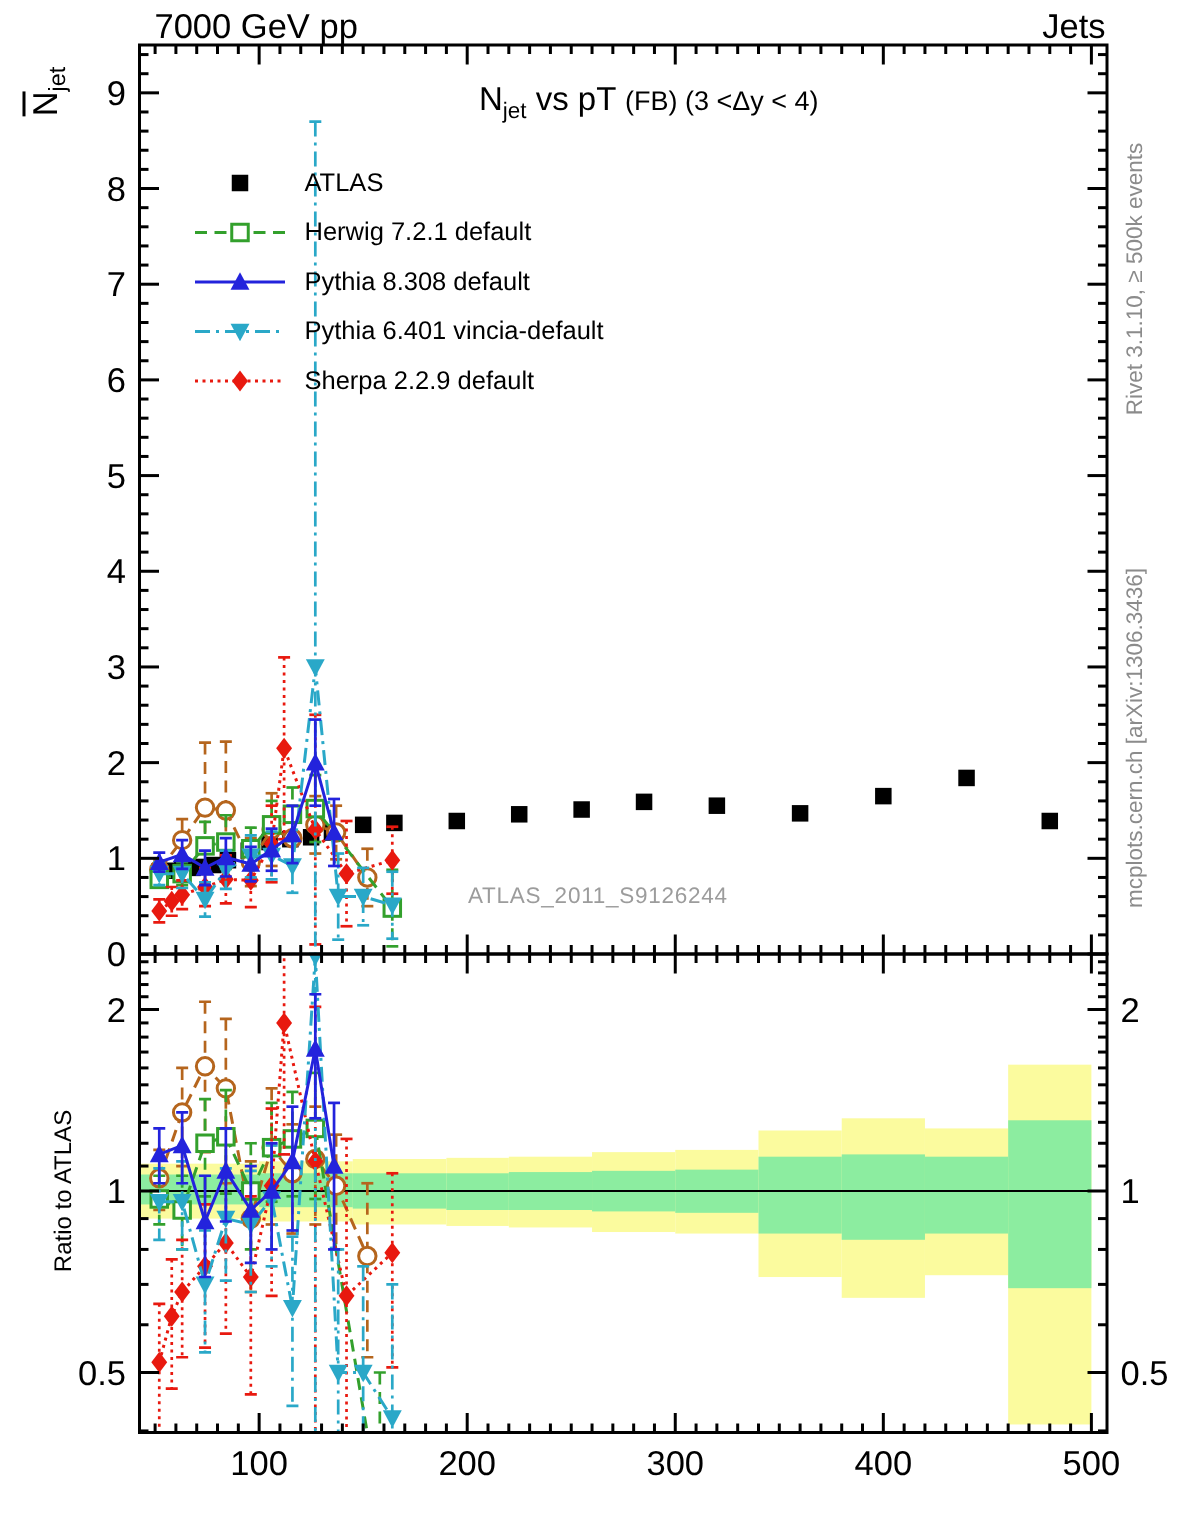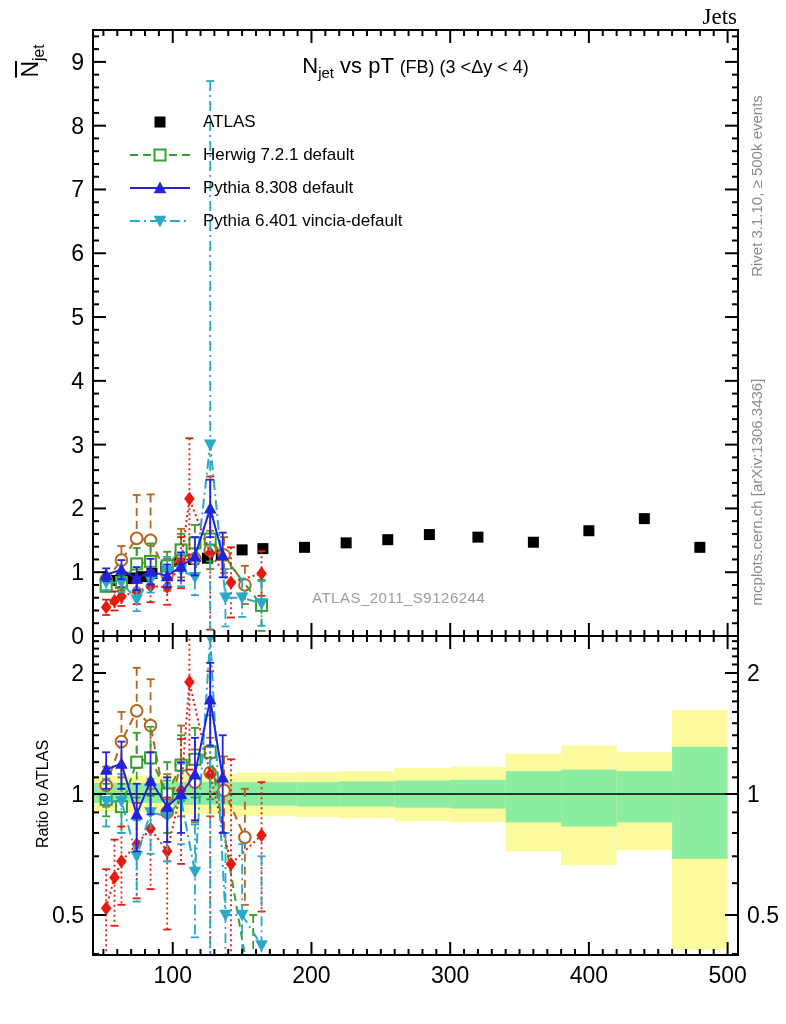--- a/index.html
+++ b/index.html
@@ -1,22 +1,22 @@
 <!DOCTYPE html>
 <html><head>
 <meta charset="utf-8">
 <style>
   html,body{margin:0;padding:0;background:#fff;}
   #fig{position:relative;width:786px;height:1024px;background:#fff;overflow:hidden;
        font-family:"Liberation Sans","DejaVu Sans",sans-serif;color:#000;}
   #chart{position:absolute;left:0;top:0;}
   .overlay{position:absolute;white-space:nowrap;}
   #hdr-left{left:103px;top:4px;font-size:23px;}
-  #hdr-right{right:49px;top:4px;font-size:23px;font-family:Liberation Serif, serif;}
-  #plot-title{left:93px;top:53px;width:645px;text-align:center;font-size:22px;}
+  #hdr-right{right:49px;top:4px;font-size:23px;}
+  #plot-title{left:110px;top:53px;width:645px;text-align:center;font-size:22px;}
   #plot-title .small{font-size:18px;}
   sub{font-size:68%;}
   .ol{text-decoration:overline;}
   #ylabel-main{left:-31px;top:49px;width:120px;height:24px;font-size:23px;text-align:center;
        transform:rotate(-90deg);}
   #ylabel-ratio{left:-26px;top:784px;width:140px;height:20px;font-size:16px;text-align:center;
        transform:rotate(-90deg);}
   #xlabel{left:528px;top:1040px;width:210px;text-align:right;font-size:23px;}
   .sidenote{position:absolute;font-size:15px;color:#8b8b8b;text-align:center;
        transform:rotate(-90deg);}
@@ -872,20 +872,21 @@
         <text x="84" y="69.8947368421052" text-anchor="end">9</text>
         <text x="84" y="923" text-anchor="end">0.5</text>
         <text x="747" y="923" text-anchor="start">0.5</text>
         <text x="84" y="802" text-anchor="end">1</text>
         <text x="747" y="802" text-anchor="start">1</text>
         <text x="84" y="681" text-anchor="end">2</text>
         <text x="747" y="681" text-anchor="start">2</text>
       </g>
     </svg>
 
+  <div id="hdr-left" class="overlay">7000 GeV pp</div>
   <div id="hdr-right" class="overlay">Jets</div>
 
   <div id="plot-title" class="overlay">
     <span>N</span><sub>jet</sub><span> vs pT </span><span class="small">(FB) (3 &lt;Δy &lt; 4)</span>
   </div>
 
   <div id="ylabel-main" class="overlay">
     <span class="ol">N</span><sub>jet</sub>
   </div>
 
@@ -929,14 +930,23 @@
       </div>
       <div class="leg-row">
         <svg class="leg-sample" viewBox="0 0 64 20">
           <line x1="2" x2="62" y1="10" y2="10" stroke="#2aa8c8" stroke-width="2" stroke-dasharray="10,4,2,4"></line>
           <g>
             <path d="M32 16.5L38.3 4.8L25.7 4.8Z" fill="#2aa8c8"></path>
           </g>
         </svg>
         <span class="leg-label">Pythia 6.401 vincia-default</span>
       </div>
+      <div class="leg-row">
+        <svg class="leg-sample" viewBox="0 0 64 20">
+          <line x1="2" x2="62" y1="10" y2="10" stroke="#e8190f" stroke-width="2" stroke-dasharray="2,3"></line>
+          <g>
+            <path d="M32 3L37.3 10L32 17L26.7 10Z" fill="#e8190f"></path>
+          </g>
+        </svg>
+        <span class="leg-label">Sherpa 2.2.9 default</span>
+      </div>
     </div>
 </div>
 
 </body></html>

